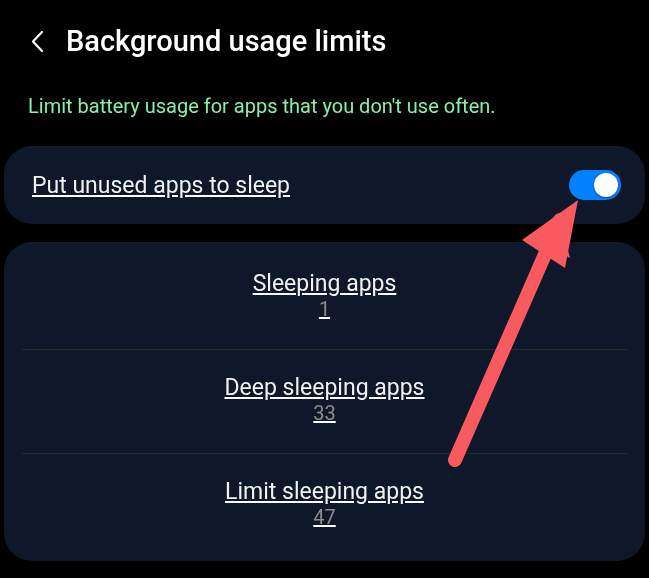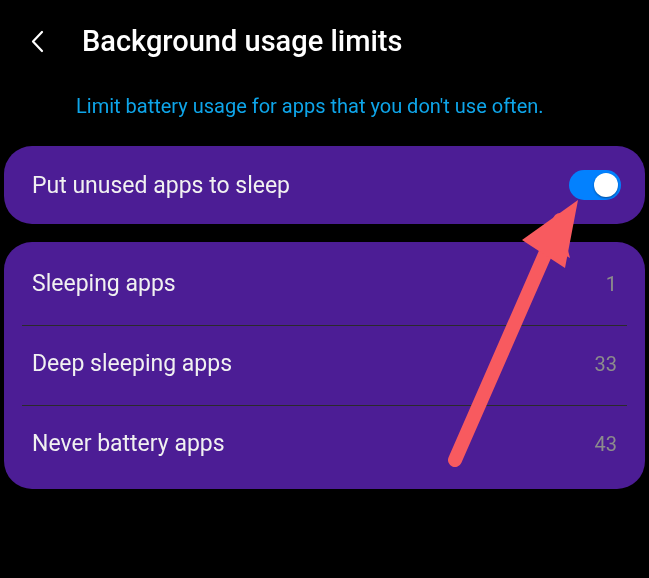--- a/index.html
+++ b/index.html
@@ -13,49 +13,49 @@
       height: 578px;
       font-family: -apple-system, BlinkMacSystemFont, "Segoe UI", Roboto, sans-serif;
       color: #fff;
       overflow: hidden;
       position: relative;
     }
     .header {
       display: flex;
       align-items: center;
       padding: 24px 18px 18px 28px;
-      gap: 36px;
+      gap: 20px;
     }
     .back-icon {
       width: 18px;
       height: 18px;
       display: flex;
       align-items: center;
       justify-content: center;
     }
     .back-icon svg {
       width: 14px;
       height: 23px;
     }
     .title {
       font-size: 29px;
       font-weight: 500;
       color: #fff;
     }
     .description {
       padding: 18px 28px 28px 28px;
       font-size: 20px;
-      color: #0ea5e9;
+      color: #86efac;
       font-weight: 400;
-      margin-left: 48px;
     }
     .card {
-      background: #4c1d95;
+      background: #0f172a;
       border-radius: 28px;
       margin: 0 4px;
+      text-decoration: underline;
     }
     .card + .card {
       margin-top: 18px;
     }
     .toggle-row {
       display: flex;
       align-items: center;
       justify-content: space-between;
       padding: 24px 24px 24px 28px;
     }
@@ -80,20 +80,21 @@
       position: absolute;
       top: 3px;
       right: 3px;
       box-shadow: 0 1px 2px rgba(0,0,0,0.4);
     }
     .list-row {
       display: flex;
       align-items: center;
       justify-content: space-between;
       padding: 24px 28px 24px 28px;
+      flex-direction: column;
     }
     .list-row + .list-row {
       border-top: 1px solid #2b2b2b;
       margin: 4px 18px;
       padding-left: 10px;
       padding-right: 10px;
     }
     .list-card {
       padding: 4px 0;
     }
@@ -143,22 +144,22 @@
 <div class="card list-card">
   <div class="list-row">
     <div class="list-label">Sleeping apps</div>
     <div class="list-count">1</div>
   </div>
   <div class="list-row">
     <div class="list-label">Deep sleeping apps</div>
     <div class="list-count">33</div>
   </div>
   <div class="list-row">
-    <div class="list-label">Never battery apps</div>
-    <div class="list-count">43</div>
+    <div class="list-label">Limit sleeping apps</div>
+    <div class="list-count">47</div>
   </div>
 </div>
 
 <svg class="annotation-arrow" style="left:410px; top:180px; width:200px; height:300px;" viewBox="0 0 200 300">
   <defs>
     <marker id="arrowhead" markerWidth="8" markerHeight="8" refX="4" refY="4" orient="auto">
       <polygon points="0 0, 8 4, 0 8" fill="#f85a5f"></polygon>
     </marker>
   </defs>
   <line x1="45" y1="280" x2="150" y2="40" stroke="#f85a5f" stroke-width="14" stroke-linecap="round"></line>

